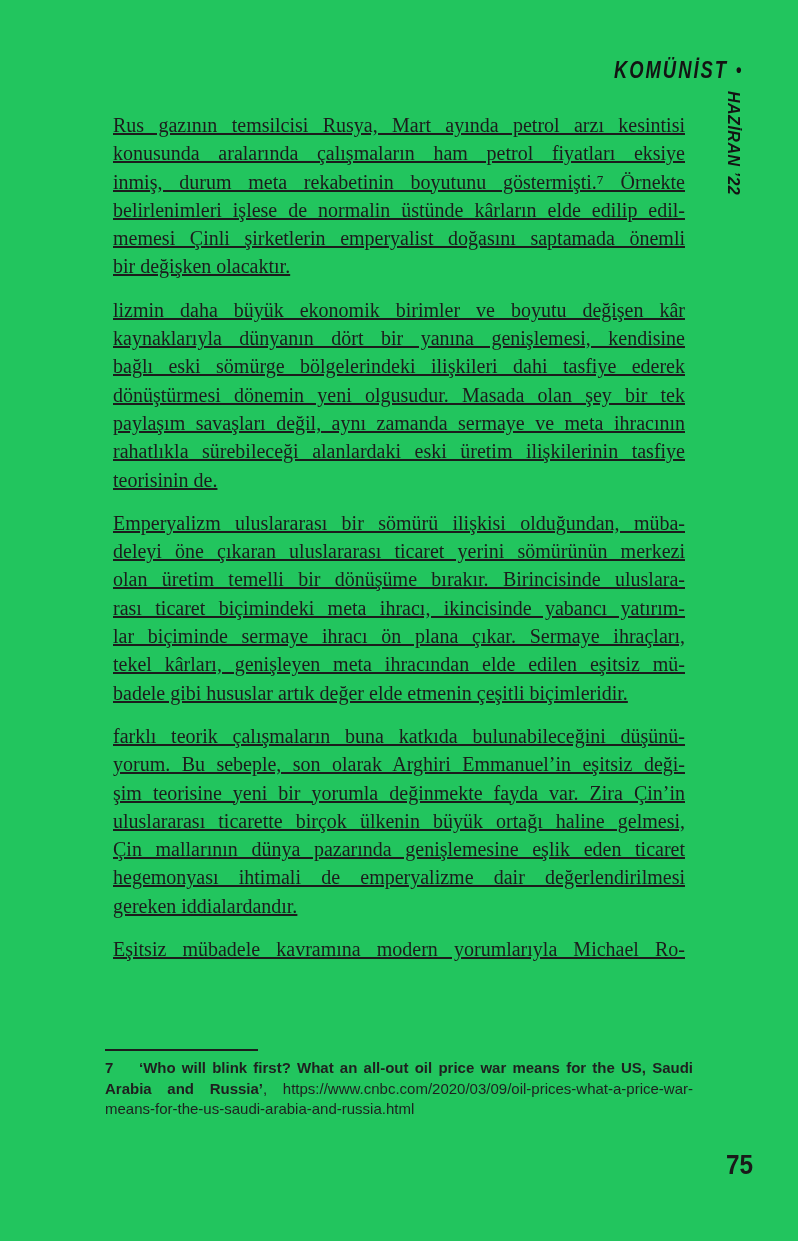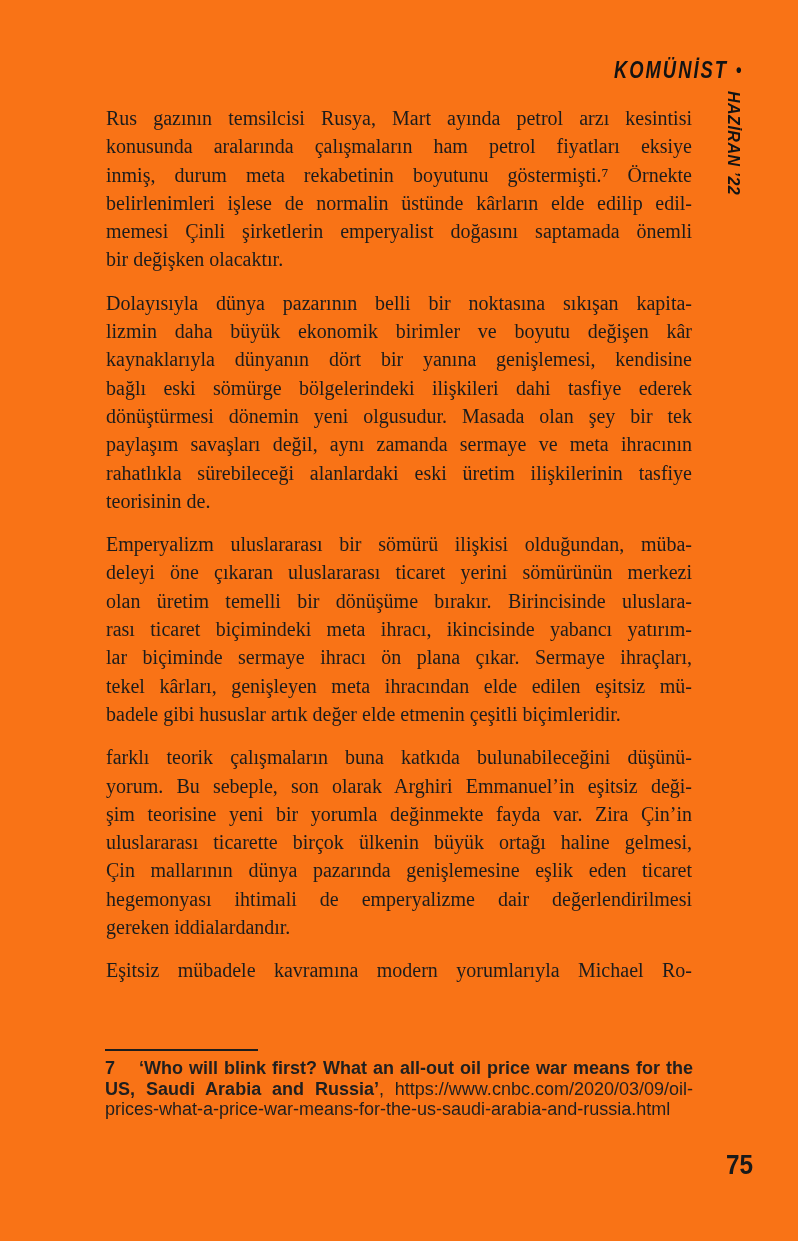--- a/index.html
+++ b/index.html
@@ -1,21 +1,21 @@
 <!DOCTYPE html>
 <html lang="tr"><head>
 <meta charset="utf-8">
 <style>
   html, body { margin: 0; padding: 0; background: #e8e8e8; }
   .page {
     position: relative;
     width: 798px;
     height: 1241px;
     margin: 0 auto;
-    background: #f97316;
+    background: #22c55e;
     overflow: hidden;
     font-family: "Liberation Serif", "DejaVu Serif", serif;
     color: #1c1c1c;
   }
 
   
   .running-head {
     position: absolute;
     top: 57px;
     right: 56px;
@@ -57,38 +57,38 @@
 
   
   .body-text {
     position: absolute;
     left: 105px;
     top: 103px;
     width: 588px;
     font-size: 20px;
     line-height: 28.3px;
   }
-  .para { margin: 1px; }
+  .para { margin: 8px; text-decoration: underline; }
   .para + .para { margin-top: 15px; }
   .line {
     text-align: justify;
     text-align-last: justify;
   }
   .line.para-end {
     text-align-last: left;
   }
 
   
   .footnote {
     position: absolute;
     left: 105px;
     top: 1049px;
     width: 588px;
     font-family: "Liberation Sans", "DejaVu Sans", sans-serif;
-    font-size: 18px;
+    font-size: 15px;
     line-height: 20.5px;
     color: #1f1f1f;
   }
   .fn-rule {
     width: 153px;
     height: 0;
     border-top: 2px solid #1d1d1d;
     margin-bottom: 7px;
   }
   .fn-text {
@@ -132,21 +132,20 @@
   <div class="body-text" id="article-body">
       <div class="para">
         <div class="line">Rus gazının temsilcisi Rusya, Mart ayında petrol arzı kesintisi</div>
         <div class="line">konusunda aralarında çalışmaların ham petrol fiyatları eksiye</div>
         <div class="line">inmiş, durum meta rekabetinin boyutunu göstermişti.⁷ Örnekte</div>
         <div class="line">belirlenimleri işlese de normalin üstünde kârların elde edilip edil-</div>
         <div class="line">memesi Çinli şirketlerin emperyalist doğasını saptamada önemli</div>
         <div class="line para-end">bir değişken olacaktır.</div>
       </div>
       <div class="para">
-        <div class="line">Dolayısıyla dünya pazarının belli bir noktasına sıkışan kapita-</div>
         <div class="line">lizmin daha büyük ekonomik birimler ve boyutu değişen kâr</div>
         <div class="line">kaynaklarıyla dünyanın dört bir yanına genişlemesi, kendisine</div>
         <div class="line">bağlı eski sömürge bölgelerindeki ilişkileri dahi tasfiye ederek</div>
         <div class="line">dönüştürmesi dönemin yeni olgusudur. Masada olan şey bir tek</div>
         <div class="line">paylaşım savaşları değil, aynı zamanda sermaye ve meta ihracının</div>
         <div class="line">rahatlıkla sürebileceği alanlardaki eski üretim ilişkilerinin tasfiye</div>
         <div class="line para-end">teorisinin de.</div>
       </div>
       <div class="para">
         <div class="line">Emperyalizm uluslararası bir sömürü ilişkisi olduğundan, müba-</div>

